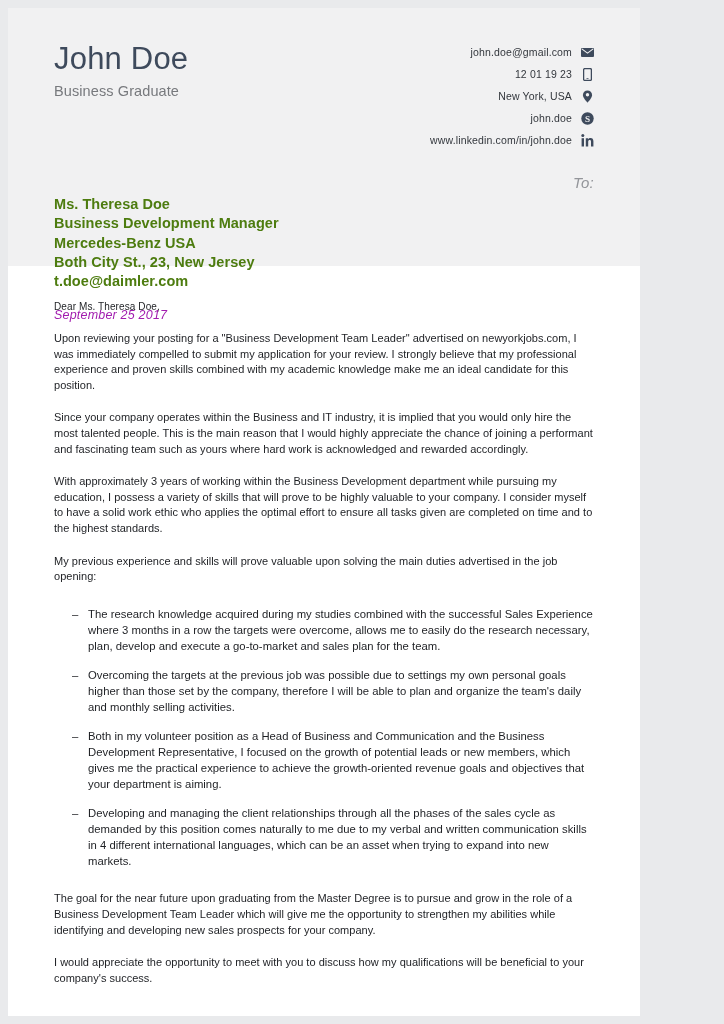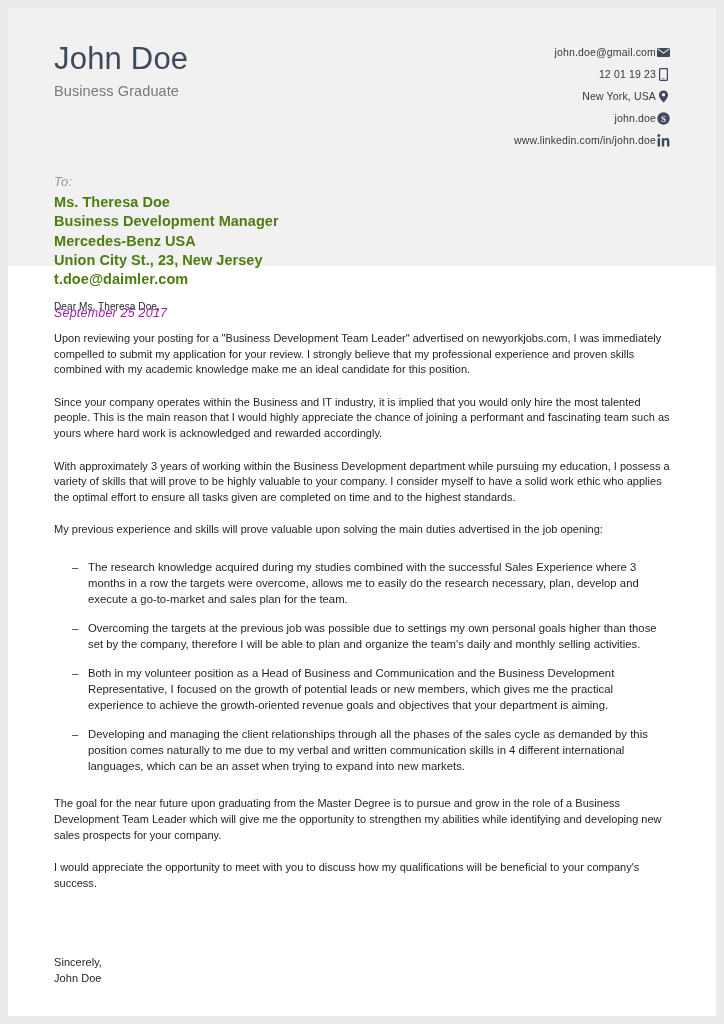--- a/index.html
+++ b/index.html
@@ -12,21 +12,21 @@
     height: 1024px;
     background: #e9eaec;
     font-family: "Liberation Sans", "DejaVu Sans", sans-serif;
     overflow: hidden;
   }
 
   .page {
     position: absolute;
     left: 8px;
     top: 8px;
-    width: 708px;
+    width: 632px;
     height: 1008px;
     background: #ffffff;
     overflow: hidden;
   }
 
   
   .header {
     position: relative;
     background: #f1f1f2;
     height: 258px;
@@ -62,21 +62,21 @@
   .contacts {
     margin-top: 4px;
     display: flex;
     flex-direction: column;
     gap: 6px;
   }
   .contact-row {
     display: flex;
     align-items: center;
     justify-content: flex-end;
-    gap: 1px;
+    gap: 9px;
     height: 16px;
   }
   .contact-text {
     font-size: 10.5px;
     color: #33373d;
     letter-spacing: 0.15px;
     white-space: nowrap;
   }
   .contact-icon {
     width: 13px;
@@ -84,26 +84,27 @@
     flex: 0 0 13px;
     display: flex;
     align-items: center;
     justify-content: center;
     color: #3e4a5c;
   }
   .contact-icon svg { display: block; }
 
   
   .to-label {
-    font-size: 13px;
+    font-size: 15px;
     font-style: italic;
     color: #93959a;
     margin-top: 26px;
     margin-bottom: 4px;
     letter-spacing: 0.2px;
+    text-align: right;
   }
   .recipient {
     font-size: 14.5px;
     font-weight: bold;
     color: #4d7c0f;
     line-height: 1.33;
     letter-spacing: 0.05px;
   }
   .recipient div { white-space: nowrap; }
 
@@ -231,21 +232,21 @@
         </div>
 
       </div>
     </div>
 
     <div class="to-label">To:</div>
     <div class="recipient">
       <div>Ms. Theresa Doe</div>
       <div>Business Development Manager</div>
       <div>Mercedes-Benz USA</div>
-      <div>Union City St., 23, New Jersey</div>
+      <div>Both City St., 23, New Jersey</div>
       <div>t.doe@daimler.com</div>
     </div>
 
     <div class="date">September 25 2017</div>
   </div>
 
   <div class="body">
 
     <div class="salutation">Dear Ms. Theresa Doe,</div>
 

